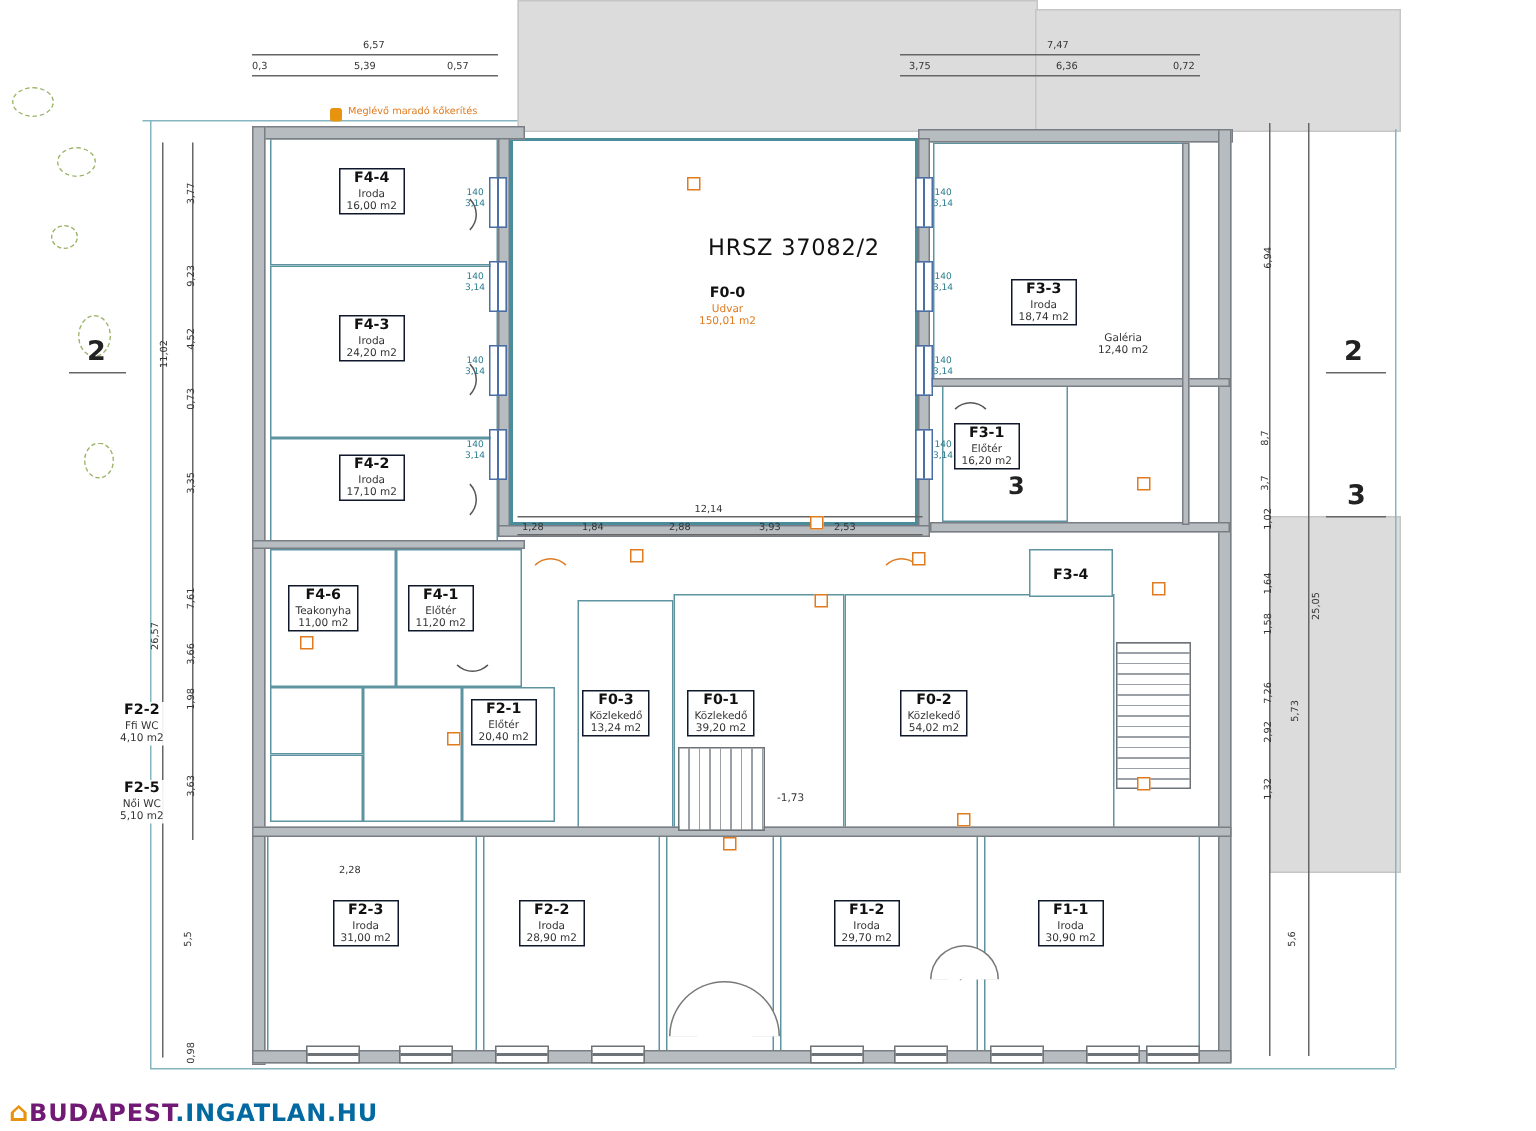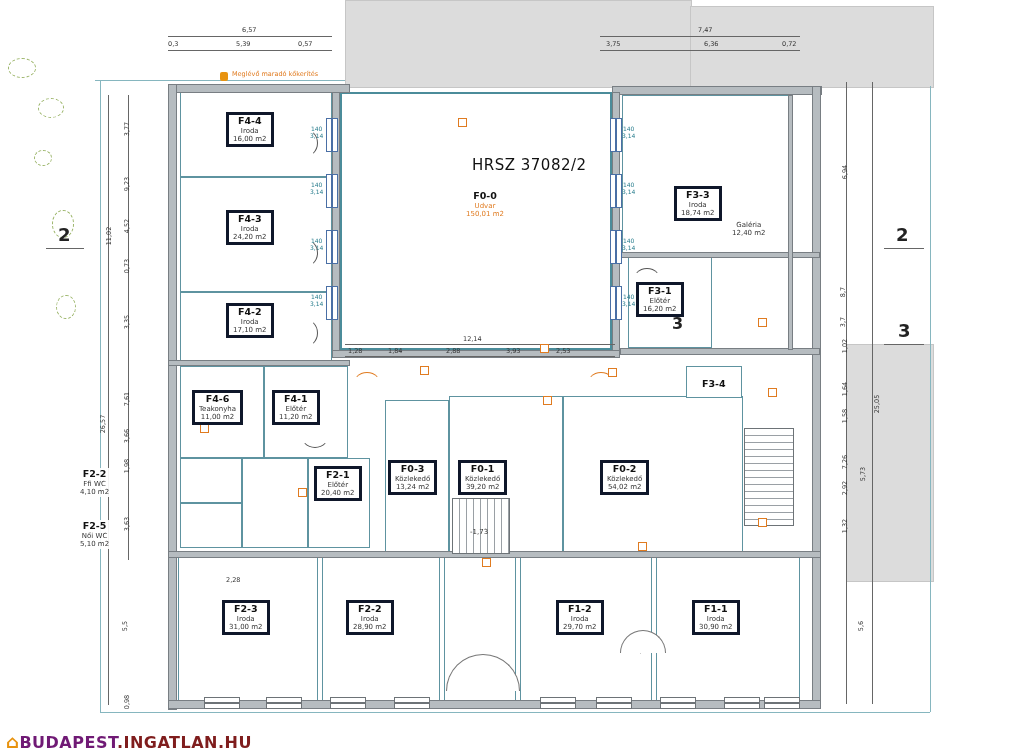--- a/index.html
+++ b/index.html
@@ -6,21 +6,21 @@
   #sheet{position:relative;width:1024px;height:754px;background:#fff;overflow:hidden;
          font-family:"DejaVu Sans",sans-serif;color:#222;text-decoration:underline;}
   .shade{position:absolute;background:#dcdcdc;border:1px solid #c6c6c6;}
   .room{position:absolute;background:#fff;border:1.5px solid #5e93a0;box-sizing:border-box;}
   .wall{position:absolute;background:#b6bcc0;border:1px solid #787e83;box-sizing:border-box;}
   .bline{position:absolute;background:#86b6bf;}
   .dimline{position:absolute;background:#666;}
   .dim{position:absolute;font-size:6.5px;color:#333;white-space:nowrap;}
   .vdim{transform:rotate(-90deg);transform-origin:center;}
   .room-label{position:absolute;text-align:center;background:rgba(255,255,255,.92);padding:1px 4px;line-height:1.15;}
-  .room-label.boxed{border:3px solid #0f172a;}
+  .room-label.boxed{border:1px solid #0f172a;}
   .rid{font-weight:bold;font-size:9.5px;color:#111;}
   .rtype,.rarea{font-size:7px;color:#333;}
   .orange{color:#e07b20;}
   .title{position:absolute;font-size:15px;color:#111;letter-spacing:.5px;}
   .section-num{position:absolute;font-size:18px;font-weight:bold;color:#222;}
   .section-num.small{font-size:16px;}
   .stair{position:absolute;border:1px solid #6d7377;box-sizing:border-box;
          background:repeating-linear-gradient(180deg,#fff 0 6px,#9aa0a5 6px 7px);}
   .stair.h{background:repeating-linear-gradient(90deg,#fff 0 6px,#9aa0a5 6px 7px);}
   .winbox{position:absolute;width:36px;height:12px;border:1px solid #6d7377;box-sizing:border-box;
@@ -31,23 +31,23 @@
   .qarc{position:absolute;width:28px;height:28px;border:1px solid #555;border-radius:50%;
         border-right-color:transparent;border-bottom-color:transparent;border-left-color:transparent;}
   .qarc.orange{border-top-color:#e07b20;}
   .fan{position:absolute;border:1px solid #777;border-bottom:none;border-radius:80px 80px 0 0;background:#fff;}
   .osym{position:absolute;width:7px;height:7px;border:1.3px solid #e07b20;background:#fff;}
   .moss{position:absolute;border:1.5px dashed #8aa84f;border-radius:50%;opacity:.85;}
   .fence-note{position:absolute;font-size:6.5px;color:#e07b20;white-space:nowrap;}
   .lockicon{position:absolute;width:8px;height:9px;background:#e8930f;border-radius:2px;}
   .watermark{position:absolute;left:6px;top:731px;font-size:16px;font-weight:bold;letter-spacing:.5px;}
   .wm-brand{color:#701a75;}
-  .wm-suffix{color:#7f1d1d;}
+  .wm-suffix{color:#0369a1;}
   .wm-house{color:#e8930f;font-size:18px;}
-  .levelnote{position:absolute;font-size:7px;color:#333;}
+  .levelnote{position:absolute;font-size:7px;color:#333;margin-left:48px;}
 </style>
 </head>
 <body>
 
 <div id="sheet">
 
   <div class="shade" style="left:345px;top:0;width:345px;height:86px"></div>
   <div class="shade" style="left:690px;top:6px;width:242px;height:80px"></div>
   <div class="shade" style="left:846px;top:344px;width:86px;height:236px"></div>
 

